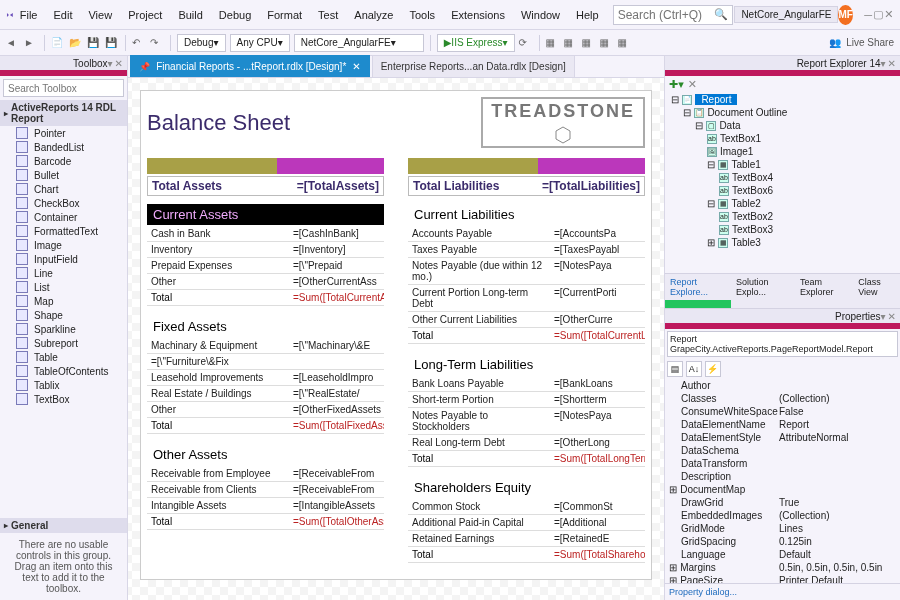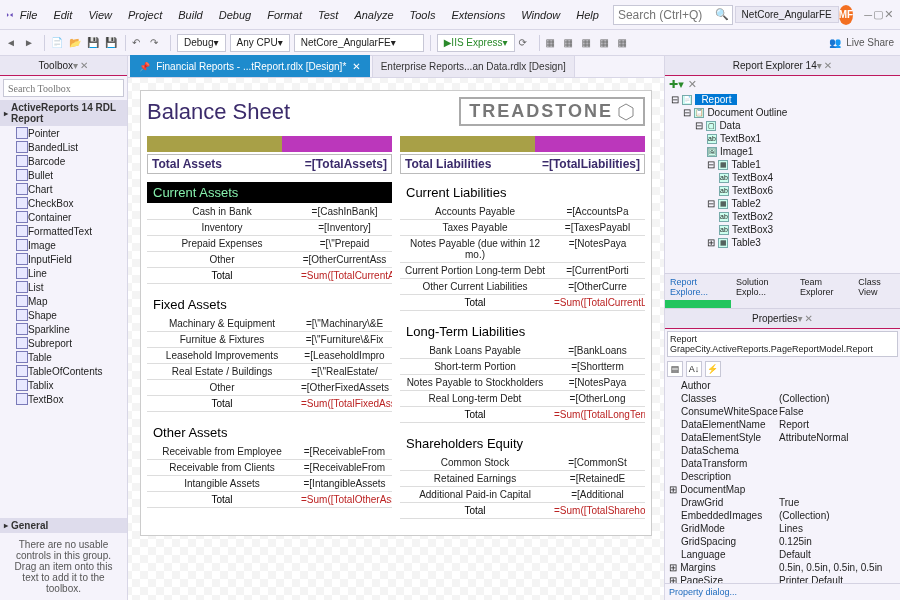--- a/index.html
+++ b/index.html
@@ -1,67 +1,67 @@
 <!DOCTYPE html>
 <html><head>
 <meta charset="utf-8">
 <style>
 * { box-sizing: border-box; margin: 0; padding: 0; font-family: "Segoe UI", Tahoma, sans-serif; }
 body { width: 900px; height: 600px; overflow: hidden; background: #eef; font-size: 11px; color: #222; }
 .titlebar { height: 30px; background: #f5f3fb; display: flex; align-items: center; padding: 0 6px; border-bottom: 1px solid #d8d6e6; }
 .titlebar .logo { width: 18px; height: 18px; margin-right: 6px; }
-.menu { display: flex; gap: 16px; font-style: italic; }
+.menu { display: flex; gap: 16px; }
 .menu span { cursor: pointer; }
 .titlebar .search { margin-left: 14px; width: 120px; height: 20px; border: 1px solid #c7c7d6; background: #fff; padding: 0 4px; font-size: 12px; }
 .titlebar .sol { margin-left: 6px; padding: 2px 6px; background: #eae8f3; border: 1px solid #d4d2e2; font-size: 10px; }
 .titlebar .spacer { flex: 1; }
 .avatar { width: 20px; height: 20px; border-radius: 50%; background: #f36f21; color: #fff; font-size: 10px; display: flex; align-items: center; justify-content: center; font-weight: 600; margin-right: 10px; }
 .winbtn { width: 24px; height: 20px; display: flex; align-items: center; justify-content: center; color: #888; }
 .toolbar { height: 26px; background: #f5f3fb; border-bottom: 1px solid #d8d6e6; display: flex; align-items: center; gap: 4px; padding: 0 6px; font-size: 10px; }
 .toolbar .btn { height: 18px; padding: 0 6px; border: 1px solid #c7c7d6; background: #fff; display: flex; align-items: center; }
 .toolbar .icon { width: 14px; color: #666; }
 .toolbar .sep { width: 1px; height: 16px; background: #d0cfe0; margin: 0 2px; }
 .toolbar .run { color: #2a8a2a; }
 .toolbar .liveshare { margin-left: auto; display: flex; align-items: center; gap: 4px; color: #555; }
 .body { display: flex; height: 544px; }
 .toolbox { width: 128px; background: #f5f3fb; border-right: 1px solid #d8d6e6; display: flex; flex-direction: column; }
-.panel-head { height: 20px; background: #e9e7f3; border-bottom: 1px solid #be185d; display: flex; align-items: center; padding: 0 4px; font-size: 10px; justify-content: center; }
+.panel-head { height: 20px; background: #e9e7f3; border-bottom: 6px solid #be185d; display: flex; align-items: center; padding: 0 4px; font-size: 10px; justify-content: flex-end; }
 .panel-head .icons { display: flex; gap: 2px; color: #888; }
-.toolbox input { margin: 3px; width: calc(100% - 6px); height: 18px; border: 1px solid #c7c7d6; padding: 0 4px; font-size: 10px; font-family: Liberation Serif, serif; }
+.toolbox input { margin: 3px; width: calc(100% - 6px); height: 18px; border: 1px solid #c7c7d6; padding: 0 4px; font-size: 10px; }
 .tb-group { background: #dedcec; padding: 2px 4px; font-size: 10px; font-weight: 600; color: #333; display: flex; align-items: center; gap: 3px; }
 .tb-group::before { content: "▸"; font-size: 8px; }
 .tb-items { flex: 1; overflow: hidden; }
-.tb-item { display: flex; align-items: center; padding: 1px 4px 1px 16px; font-size: 10px; }
+.tb-item { display: flex; align-items: center; gap: 6px; padding: 1px 4px 1px 16px; font-size: 10px; }
 .tb-item .ic { width: 12px; height: 12px; border: 1px solid #7a7ab8; background: #e8e8ff; }
 .tb-msg { padding: 6px; font-size: 10px; color: #555; text-align: center; }
 .center { flex: 1; background: #fff; display: flex; flex-direction: column; border-right: 1px solid #d8d6e6; }
 .tabs { height: 22px; background: #f5f3fb; display: flex; align-items: flex-end; border-bottom: 1px solid #d8d6e6; }
 .tab { height: 22px; padding: 0 8px; display: flex; align-items: center; gap: 6px; font-size: 10px; border: 1px solid #d8d6e6; border-bottom: none; margin-left: 2px; }
 .tab.active { background: #1e8bcd; color: #fff; border-color: #1e8bcd; }
 .tab.inactive { background: #eae8f3; color: #333; }
 .tab .close { font-size: 10px; }
 .tab .pin { font-size: 9px; }
 .design { flex: 1; overflow: hidden; background: repeating-conic-gradient(#f4f4f4 0 25%, #fff 0 50%) 50% / 16px 16px; padding: 12px; }
 .report { background: #fff; padding: 6px; border: 1px solid #ccc; }
 .report-head { display: flex; justify-content: space-between; align-items: center; margin-bottom: 10px; }
 .report-title { font-size: 22px; color: #3b2b6b; font-weight: 400; }
-.logo-box { border: 2px solid #aaa; color: #777; font-size: 18px; font-weight: 700; letter-spacing: 2px; padding: 2px 8px; display: flex; align-items: center; gap: 4px; }
-.cols { display: flex; gap: 8px; }
+.logo-box { border: 2px solid #aaa; color: #777; font-size: 18px; font-weight: 700; letter-spacing: 2px; padding: 2px 8px; display: flex; align-items: center; gap: 4px; flex-direction: column; }
+.cols { display: flex; gap: 24px; }
 .col { flex: 1; }
 .stripe { height: 16px; display: flex; margin-bottom: 2px; }
 .olive { background: #a8a047; width: 55%; }
 .mag { background: #bb37bb; width: 45%; }
 .totbar { display: flex; border: 1px solid #bbb; margin-bottom: 8px; }
 .totbar > div { padding: 2px 4px; font-size: 12px; }
 .totbar .lbl { color: #3b2b6b; font-weight: 600; flex: 1; }
 .totbar .val { color: #3b2b6b; font-weight: 600; }
-.section-h { background: #000; color: #86efac; padding: 3px 6px; font-size: 13px; margin-bottom: 1px; }
+.section-h { background: #000; color: #f0abfc; padding: 3px 6px; font-size: 13px; margin-bottom: 1px; }
 .section-h.light { background: #fff; color: #000; font-weight: 500; }
 .row { display: flex; border-bottom: 1px solid #ddd; font-size: 10px; }
-.row > div { padding: 2px 4px; text-align: center; }
+.row > div { padding: 2px 4px; }
 .row .l { flex: 1; }
 .row .v { width: 95px; overflow: hidden; white-space: nowrap; }
 .row.tot .l { color: #000; font-weight: 500; }
 .row.tot .v { color: #b22; }
 .sectgap { height: 10px; }
 .right { width: 235px; background: #f5f3fb; display: flex; flex-direction: column; }
 .tree { flex: 0 0 180px; overflow: hidden; font-size: 10px; }
 .tree .node { padding: 1px 0 1px 6px; display: flex; align-items: center; gap: 3px; }
 .tree .ind1 { padding-left: 18px; }
 .tree .ind2 { padding-left: 30px; }
@@ -293,21 +293,20 @@
                   <div class="l">Total</div>
                   <div class="v">=Sum([TotalCurrentAssets])</div>
                 </div>
                 <div class="sectgap"></div>
                 <div class="section-h light">Fixed Assets</div>
                 <div class="row">
                   <div class="l">Machinary &amp; Equipment</div>
                   <div class="v">=[\"Machinary\&amp;E</div>
                 </div>
                 <div class="row">
-                  <div class="l">Furnitue &amp; Fixtures</div>
                   <div class="v">=[\"Furniture\&amp;Fix</div>
                 </div>
                 <div class="row">
                   <div class="l">Leasehold Improvements</div>
                   <div class="v">=[LeaseholdImpro</div>
                 </div>
                 <div class="row">
                   <div class="l">Real Estate / Buildings</div>
                   <div class="v">=[\"RealEstate/</div>
                 </div>
@@ -397,26 +396,26 @@
                   <div class="l">Total</div>
                   <div class="v">=Sum([TotalLongTerm</div>
                 </div>
                 <div class="sectgap"></div>
                 <div class="section-h light">Shareholders Equity</div>
                 <div class="row">
                   <div class="l">Common Stock</div>
                   <div class="v">=[CommonSt</div>
                 </div>
                 <div class="row">
+                  <div class="l">Additional Paid-in Capital</div>
+                  <div class="v">=[Additional</div>
+                </div>
+                <div class="row">
                   <div class="l">Retained Earnings</div>
                   <div class="v">=[RetainedE</div>
-                </div>
-                <div class="row">
-                  <div class="l">Additional Paid-in Capital</div>
-                  <div class="v">=[Additional</div>
                 </div>
                 <div class="row tot">
                   <div class="l">Total</div>
                   <div class="v">=Sum([TotalShareholde</div>
                 </div>
                 <div class="sectgap"></div>
               </div>
           </div>
         </div>
       </div>

